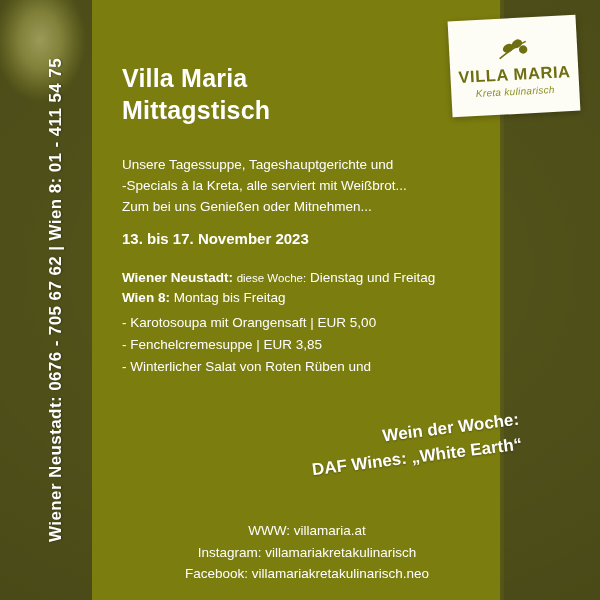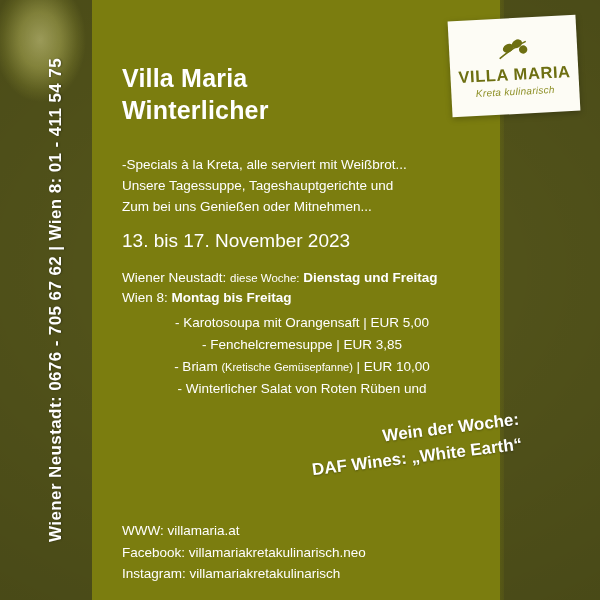--- a/index.html
+++ b/index.html
@@ -151,44 +151,44 @@
     top: 155px;
     left: 0;
     width: 346px;
     font-size: 13.5px;
     line-height: 1.55;
   }
   .dates {
     position: absolute;
     top: 230px;
     left: 0;
-    font-size: 19px;
-    font-weight: normal;
+    font-size: 15px;
+    font-weight: bold;
   }
   .days {
     position: absolute;
     top: 268px;
     left: 0;
     width: 350px;
     font-size: 13.5px;
     line-height: 1.5;
   }
-  .days .lbl { font-weight: normal; }
+  .days .lbl { font-weight: bold; }
   .days .small { font-size: 11.5px; text-align: right; }
-  .days .strong { font-weight: bold; }
+  .days .strong { font-weight: normal; }
 
   .menu {
     position: absolute;
     top: 312px;
     left: 0;
     width: 360px;
     font-size: 13.5px;
     line-height: 1.62;
   }
-  .menu-item { white-space: normal; text-align: center; }
+  .menu-item { white-space: normal; }
   .menu-item .paren { font-size: 11px; }
 
   .wine {
     position: absolute;
     top: 432px;
     left: 122px;
     width: 400px;
     transform: rotate(-7deg);
     color: #ffffff;
     font-size: 17px;
@@ -196,21 +196,21 @@
     text-align: right;
     line-height: 1.45;
     text-shadow: 0 1px 2px rgba(0,0,0,0.3);
   }
 
   .footer {
     position: absolute;
     left: 0;
     top: 520px;
     width: 370px;
-    text-align: left;
+    text-align: center;
     font-size: 13.5px;
     line-height: 1.6;
     color: #ffffff;
   }
 </style>
 </head>
 <body>
 
 <div id="poster">
   <div class="photo"></div>
@@ -230,56 +230,53 @@
         <circle cx="27" cy="13" r="4.2" fill="#6d6f11"></circle>
       </svg>
     </div>
     <div class="logo-title">VILLA MARIA</div>
     <div class="logo-sub">Kreta kulinarisch</div>
   </div>
 
   <div class="content">
     <div class="title">
       <div>Villa Maria</div>
-      <div>Winterlicher</div>
+      <div>Mittagstisch</div>
     </div>
 
     <div class="intro">
+      <div>Unsere Tagessuppe, Tageshauptgerichte und</div>
       <div>-Specials à la Kreta, alle serviert mit Weißbrot...</div>
-      <div>Unsere Tagessuppe, Tageshauptgerichte und</div>
       <div>Zum bei uns Genießen oder Mitnehmen...</div>
     </div>
 
     <div class="dates">13. bis 17. November 2023</div>
 
     <div class="days">
       <div>
         <span class="lbl">Wiener Neustadt:</span>
         <span class="small">diese Woche:</span>
         <span class="strong">Dienstag und Freitag</span>
       </div>
       <div>
         <span class="lbl">Wien 8:</span>
         <span class="strong">Montag bis Freitag</span>
       </div>
     </div>
 
     <div class="menu">
       <div class="menu-item">- Karotosoupa mit Orangensaft | EUR 5,00</div>
       <div class="menu-item">- Fenchelcremesuppe | EUR 3,85</div>
-      <div class="menu-item">
-        <span>- Briam </span><span class="paren">(Kretische Gemüsepfanne)</span><span> | EUR 10,00</span>
-      </div>
       <div class="menu-item">- Winterlicher Salat von Roten Rüben und</div>
     </div>
 
     <div class="footer">
       <div>WWW: villamaria.at</div>
+      <div>Instagram: villamariakretakulinarisch</div>
       <div>Facebook: villamariakretakulinarisch.neo</div>
-      <div>Instagram: villamariakretakulinarisch</div>
     </div>
   </div>
 
   <div class="wine">
     <div>Wein der Woche:</div>
     <div>DAF Wines: „White Earth“</div>
   </div>
 </div>
 
 </body></html>

